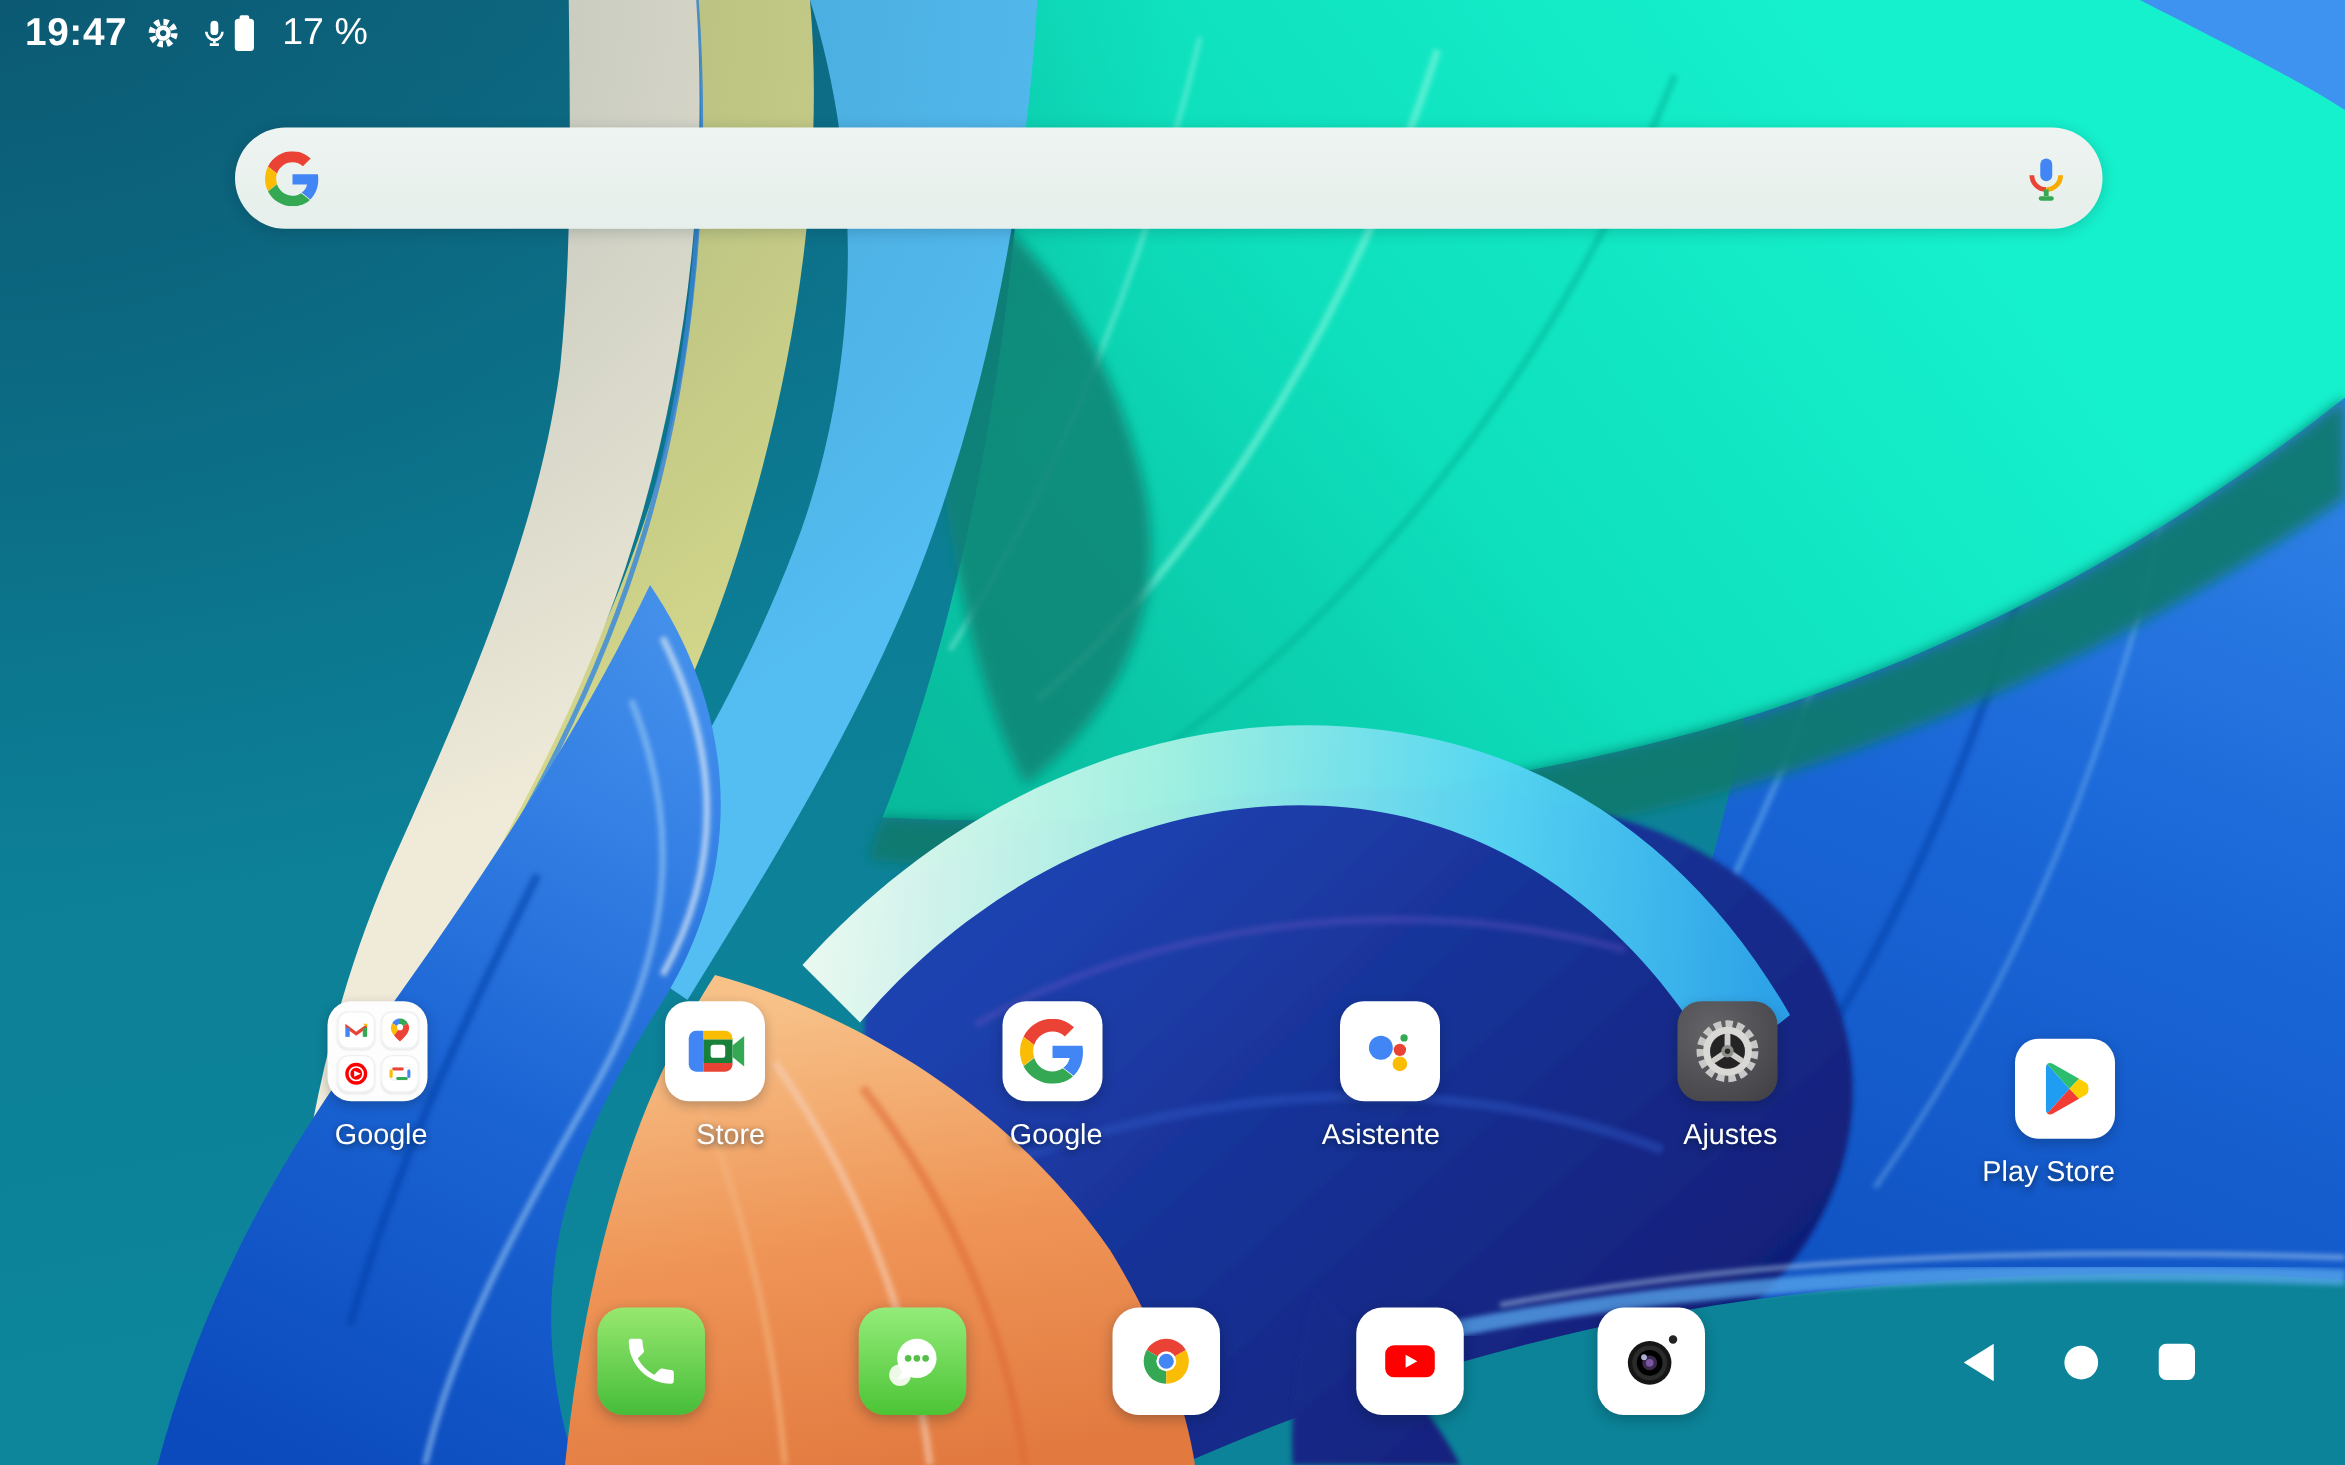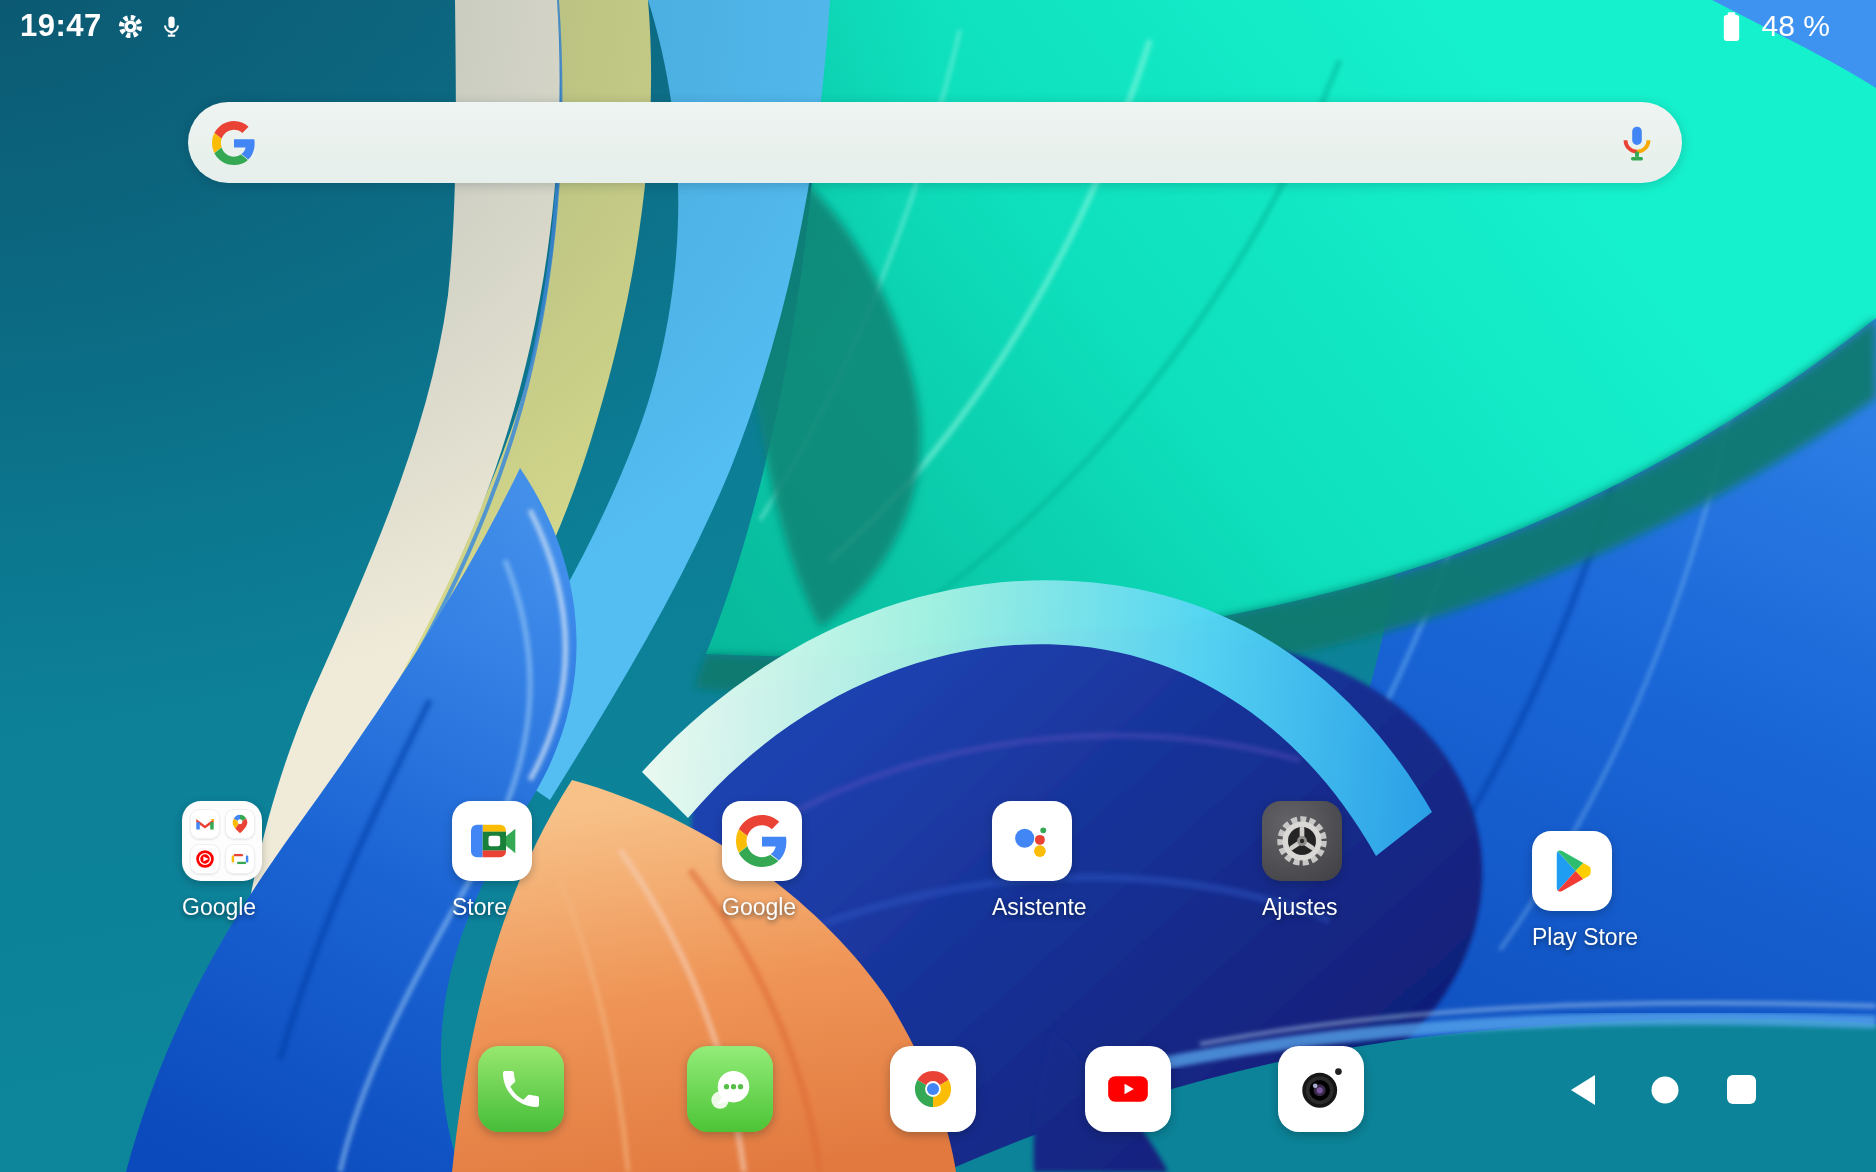--- a/index.html
+++ b/index.html
@@ -1,34 +1,34 @@
 <!DOCTYPE html>
 <html><head>
 <meta charset="utf-8">
 <style>
   html,body{margin:0;padding:0;}
   body{font-family:"Liberation Sans", sans-serif; background:#0c7f96;}
   #screen{position:relative;width:1876px;height:1172px;overflow:hidden;}
   #wp{position:absolute;left:0;top:0;}
 
   
-  .statusbar{position:absolute;left:0;top:0;width:1876px;height:48px;display:flex;justify-content:space-between;align-items:center;box-sizing:border-box;padding:4px 46px 0 20px;color:#fff;}
+  .statusbar{position:absolute;left:0;top:0;width:1876px;height:48px;display:flex;align-items:center;box-sizing:border-box;padding:4px 46px 0 20px;color:#fff;}
   .sb-left,.sb-right{display:flex;align-items:center;gap:15px;}
   .sb-time{font-size:31px;font-weight:600;letter-spacing:0.5px;}
   .sb-batt{font-size:30px;font-weight:500;margin-left:4px;}
   .sb-ic{display:flex;align-items:center;}
 
   
   .searchbar{position:absolute;left:188px;top:102px;width:1494px;height:81px;border-radius:41px;
     background:linear-gradient(#eef4f1,#e6efeb);box-shadow:0 2px 12px rgba(0,30,40,.20);
     display:flex;align-items:center;box-sizing:border-box;padding:0 22px 0 24px;}
   .search-input{flex:1;margin:0 18px;background:transparent;border:none;outline:none;font-size:26px;color:#333;font-family:"Liberation Sans",sans-serif;}
 
   
-  .app{position:absolute;width:160px;display:flex;flex-direction:column;align-items:flex-start;cursor:pointer;}
+  .app{position:absolute;width:160px;display:flex;flex-direction:column;align-items:flex-end;cursor:pointer;}
   .tile{width:80px;height:80px;border-radius:19px;background:#fff;box-shadow:0 3px 9px rgba(0,20,30,.25);display:flex;align-items:center;justify-content:center;}
   .tile.settings{background:radial-gradient(circle at 35% 30%, #646469, #3e3e43);}
   .app-label{margin-top:13px;font-size:23px;color:#fff;text-shadow:0 2px 5px rgba(0,25,40,.65);white-space:nowrap;}
 
   
   .folder{background:#fdfdfd;display:grid;grid-template-columns:30px 30px;grid-template-rows:30px 30px;gap:5px;place-content:center;}
   .mini{width:30px;height:30px;border-radius:9px;background:#fff;box-shadow:inset 0 0 0 1px #eef0f2,0 1px 2px rgba(0,0,0,.10);display:flex;align-items:center;justify-content:center;}
 
   
   .dock-tile{position:absolute;width:86px;height:86px;border-radius:21px;background:#fff;box-shadow:0 3px 10px rgba(0,20,30,.28);display:flex;align-items:center;justify-content:center;cursor:pointer;}
@@ -164,21 +164,21 @@
         </svg>
       </span>
     </div>
     <div class="sb-right">
       <span class="sb-ic">
         <svg width="23" height="31" viewBox="0 0 24 32">
           <rect x="8" y="1" width="8" height="5" rx="1.5" fill="#fff"></rect>
           <rect x="4" y="4" width="16" height="27" rx="3" fill="#fff"></rect>
         </svg>
       </span>
-      <span class="sb-batt">48 %</span>
+      <span class="sb-batt">17 %</span>
     </div>
   </div>
 
   <div class="searchbar">
     <span style="display:flex;">
       <svg width="44" height="44" viewBox="0 0 48 48">
         <path fill="#EA4335" d="M24 9.5c3.5 0 6.6 1.2 9.1 3.6l6.8-6.8C35.6 2.4 30.2 0 24 0 14.6 0 6.5 5.4 2.6 13.2l7.9 6.2C12.4 13.7 17.7 9.5 24 9.5z"></path>
         <path fill="#4285F4" d="M46.5 24.5c0-1.6-.1-3.1-.4-4.5H24v9h12.7c-.6 2.9-2.2 5.4-4.7 7.1l7.6 5.9c4.4-4.1 6.9-10.2 6.9-17.5z"></path>
         <path fill="#FBBC05" d="M10.5 28.6A14.5 14.5 0 0 1 9.7 24c0-1.6.3-3.1.7-4.6l-7.9-6.2A24 24 0 0 0 0 24c0 3.9.9 7.5 2.6 10.8l7.9-6.2z"></path>
         <path fill="#34A853" d="M24 48c6.2 0 11.4-2 15.2-5.5l-7.6-5.9c-2.1 1.4-4.8 2.3-7.6 2.3-6.3 0-11.6-4.2-13.5-10l-7.9 6.2C6.5 42.6 14.6 48 24 48z"></path>

